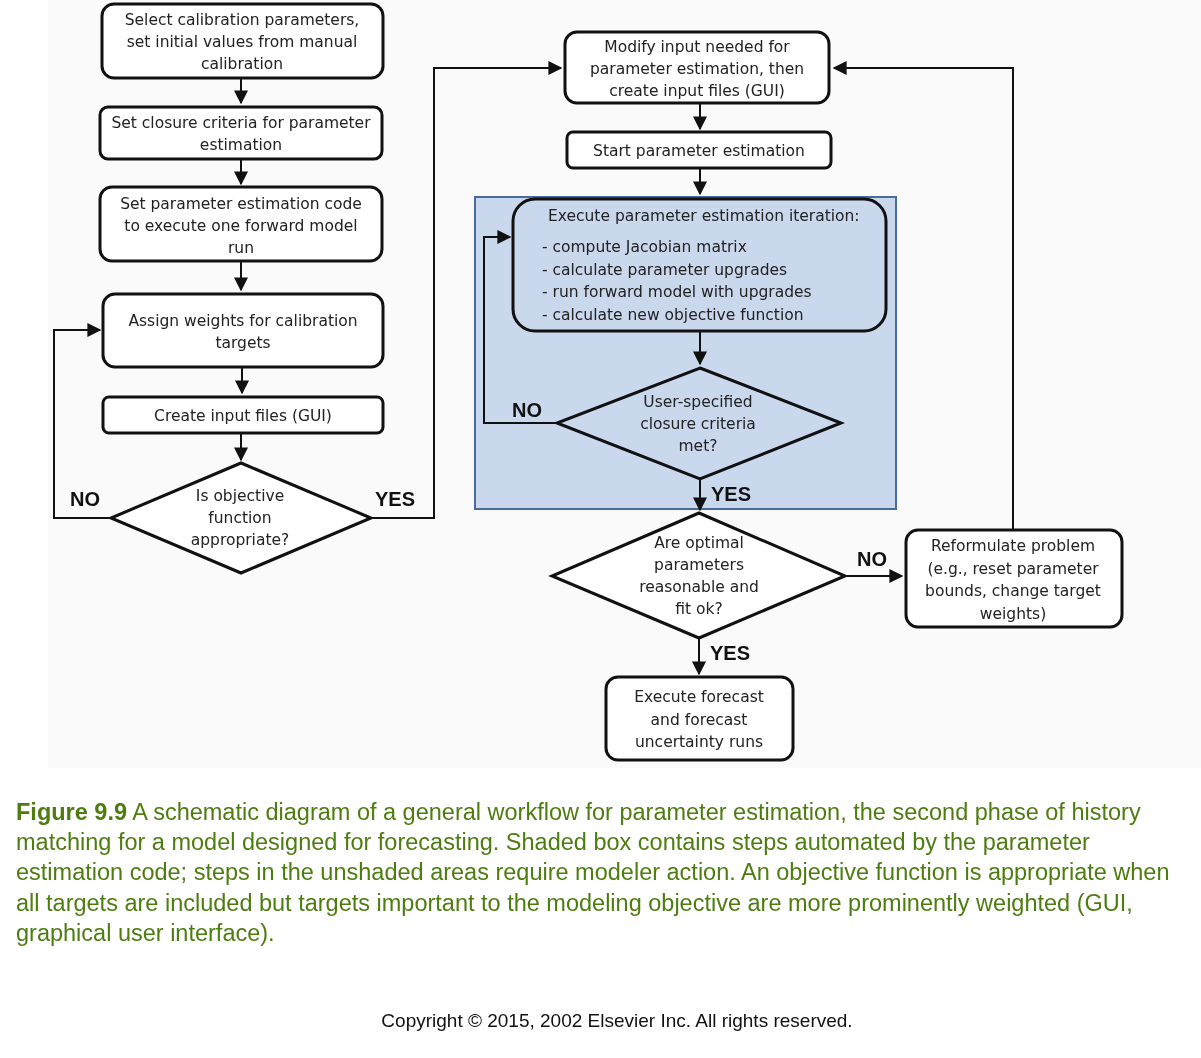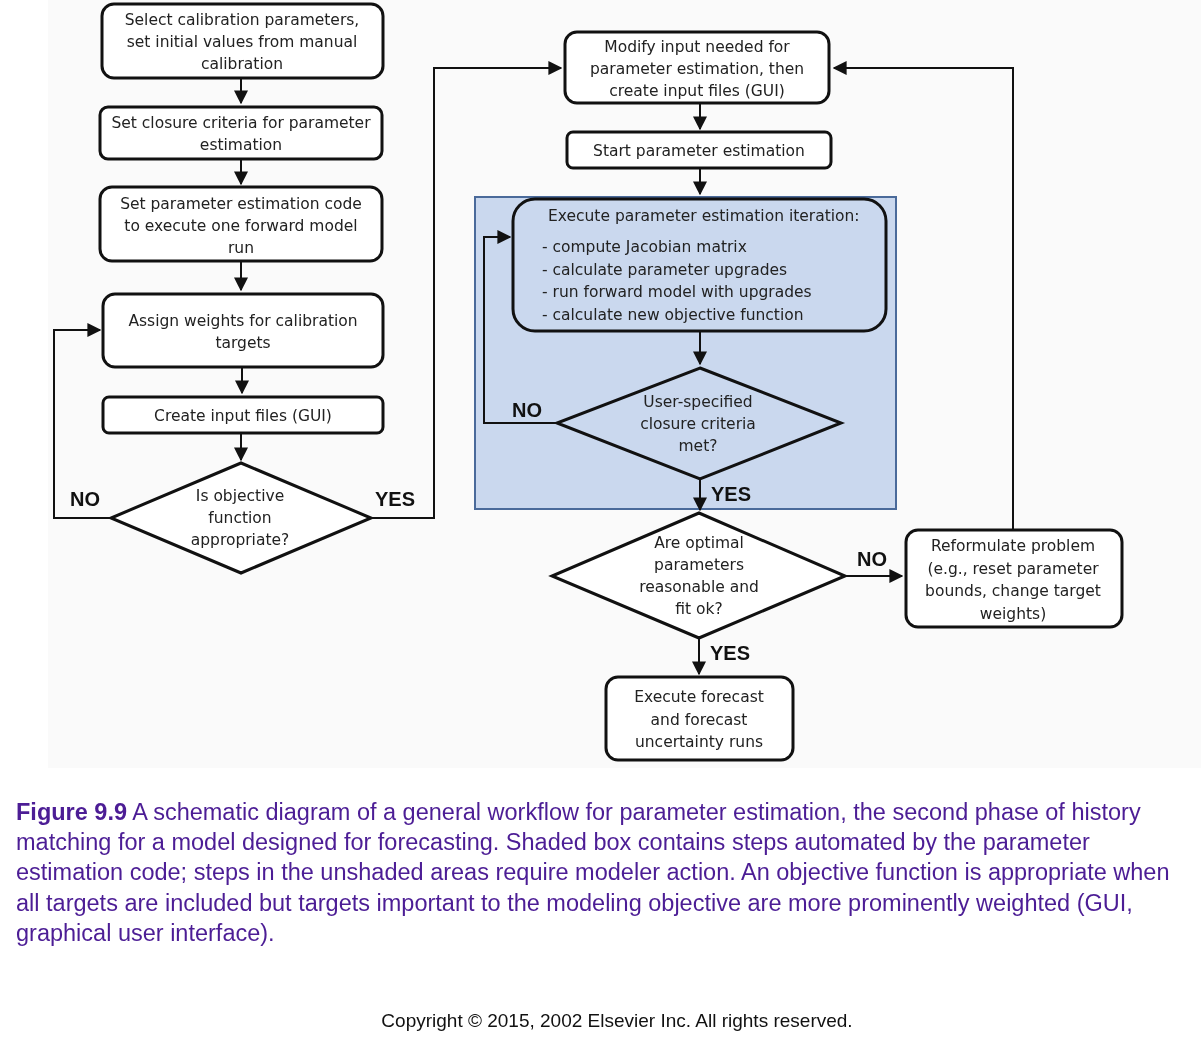--- a/index.html
+++ b/index.html
@@ -7,21 +7,21 @@
     #diagram-bg { position: absolute; left: 48px; top: 0; width: 1153px; height: 768px; background: #fafafa; }
     svg#diagram { position: absolute; left: 0; top: 0; width: 1201px; height: 770px; }
     svg text { font-family: "DejaVu Sans", sans-serif; font-size: 15.5px; fill: #222; }
     svg text.lbl { font-family: "Liberation Sans", sans-serif; font-weight: bold; font-size: 20px; fill: #111; }
     .box { fill: #ffffff; stroke: #111; stroke-width: 3; }
     .box.in-shade { fill: #cad8ee; }
     .diamond { fill: #ffffff; stroke: #111; stroke-width: 3; }
     .diamond.in-shade { fill: #cad8ee; }
     .shade { fill: #cad8ee; stroke: #4a6a9a; stroke-width: 2; }
     .conn { fill: none; stroke: #111; stroke-width: 2; }
-    #caption { position: absolute; left: 16px; top: 797px; width: 1170px; font-family: "Liberation Sans", sans-serif; font-size: 23.5px; line-height: 30.2px; color: #4c1d95; }
+    #caption { position: absolute; left: 16px; top: 797px; width: 1170px; font-family: "Liberation Sans", sans-serif; font-size: 23.5px; line-height: 30.2px; color: #4d7c0f; }
     #caption b { font-weight: bold; }
     #copyright { position: absolute; left: 0; top: 1010px; width: 1234px; text-align: center; font-family: "Liberation Sans", sans-serif; font-size: 19px; color: #111; }
   </style>
 </head>
 <body>
 
 <div id="diagram-bg"></div>
 
 <svg id="diagram" viewBox="0 0 1201 770">
   <defs>

